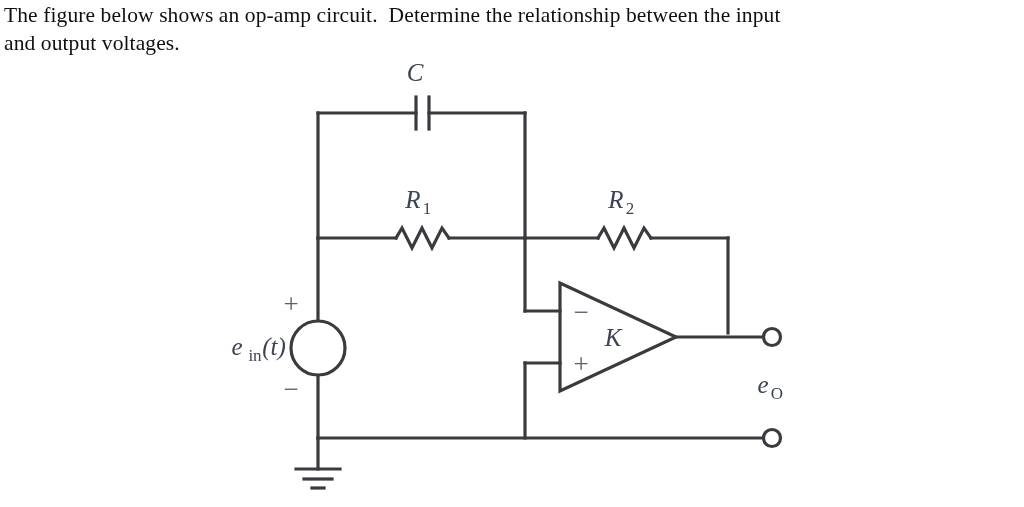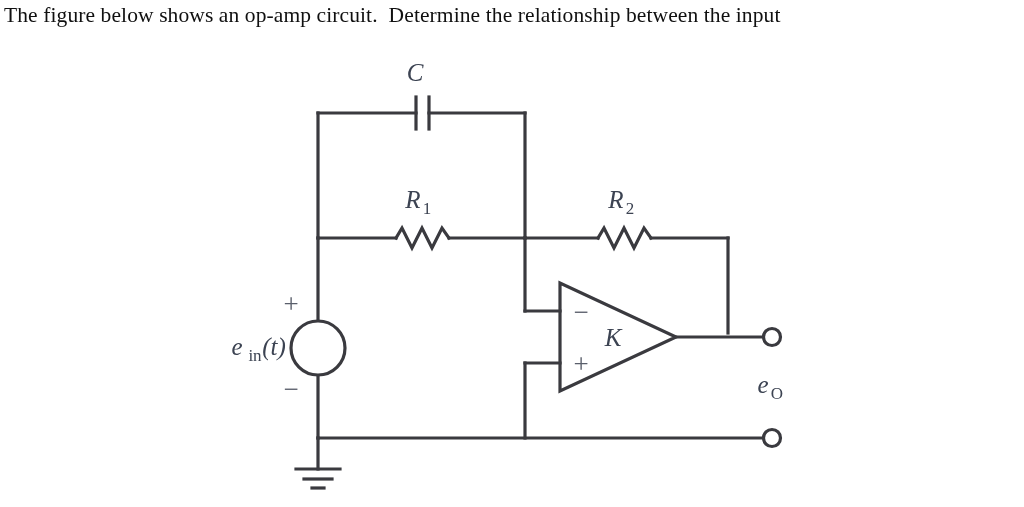--- a/index.html
+++ b/index.html
@@ -54,20 +54,21 @@
     font-style: normal;
     fill: #5a5f6b;
     font-size: 27px;
   }
 </style>
 </head>
 <body>
 
 <div id="problem-statement">
   <span class="line">The figure below shows an op-amp circuit.  Determine the relationship between the input</span>
+  <span class="line">and output voltages.</span>
 </div>
 
 <div id="circuit-figure">
   <svg width="1024" height="452" viewBox="0 0 1024 452" xmlns="http://www.w3.org/2000/svg">
     <g stroke="#3a3a3f" stroke-width="3.2" fill="none" stroke-linecap="square">
 
       <g>
 
         <path d="M 318 58 L 416 58"></path>
 

